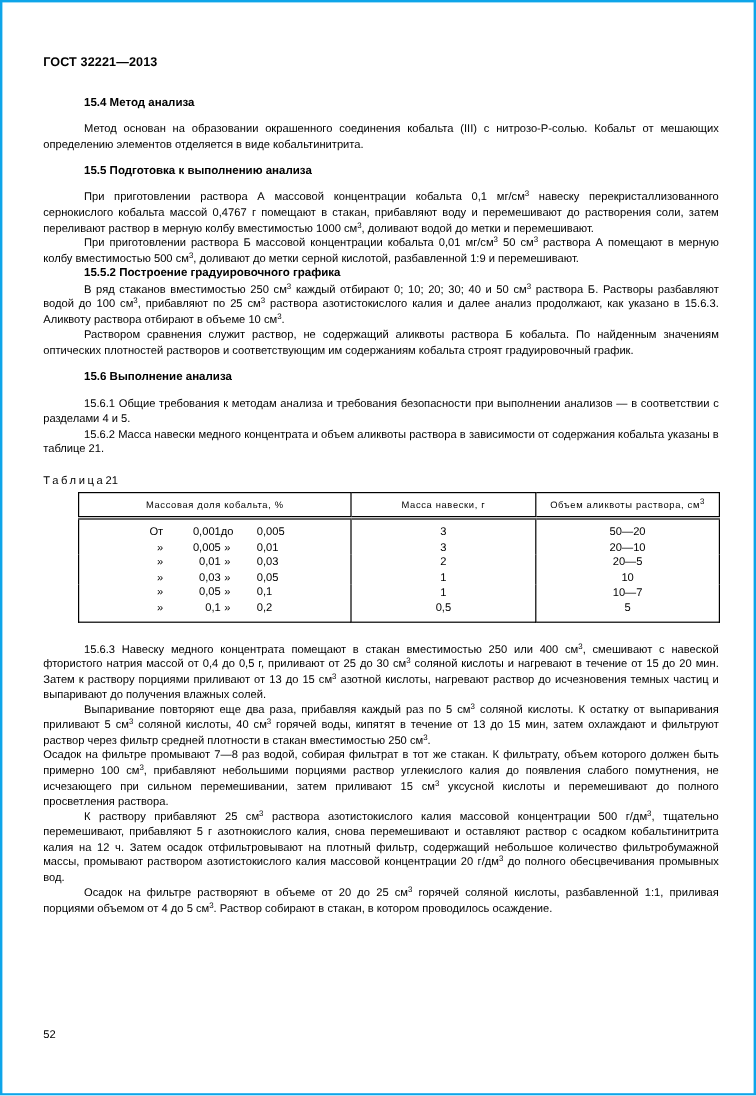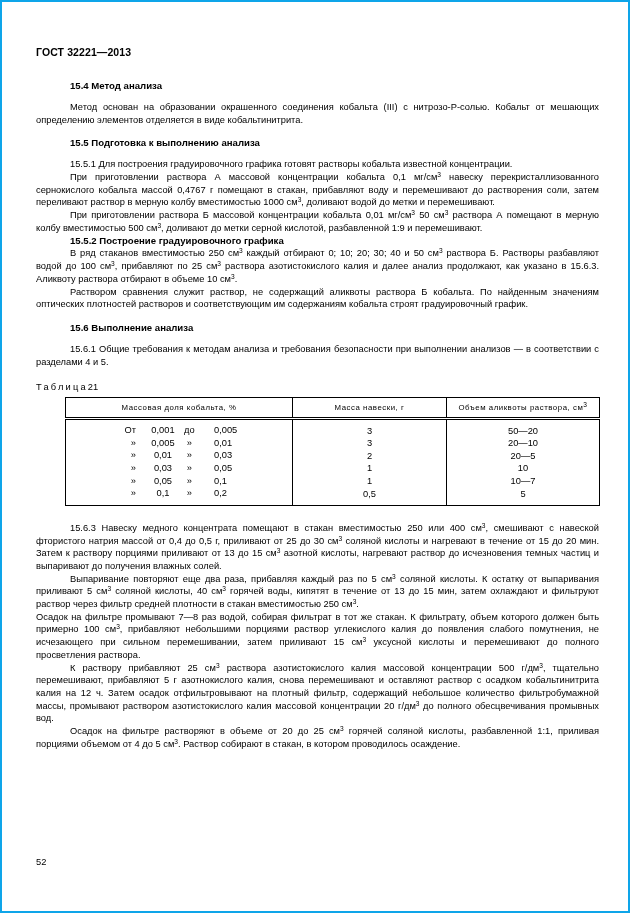--- a/index.html
+++ b/index.html
@@ -122,21 +122,21 @@
   .range {
     display: grid;
     grid-template-columns: 40px 42px 30px 42px;
     justify-content: center;
     column-gap: 0;
     font-size: 9.3px;
     line-height: 12.6px;
   }
   .range span { text-align: left; }
   .range .w1 { text-align: right; padding-right: 6px; }
-  .range .w2 { text-align: center; }
+  .range .w2 { text-align: right; }
   .range .w3 { text-align: right; padding-right: 22px; }
   .range .w4 { text-align: left; }
 
   
   .folio {
     position: absolute;
     left: 34px;
     bottom: 44px;
     font-size: 9.3px;
   }
@@ -151,33 +151,33 @@
   <div class="content">
 
     <h2 class="clause">15.4 Метод анализа</h2>
     <div class="sp-after-head"></div>
     <p class="body indent">Метод основан на образовании окрашенного соединения кобальта (III) с нитрозо-Р-солью. Кобальт от мешающих определению элементов отделяется в виде кобальтинитрита.</p>
 
     <div class="sp-before-head"></div>
 
     <h2 class="clause">15.5 Подготовка к выполнению анализа</h2>
     <div class="sp-after-head"></div>
-    <p class="body indent">15.5.1 Для построения градуировочного графика готовят растворы кобальта известной концентрации.</p>
     <p class="body indent"><span>При приготовлении раствора А массовой концентрации кобальта 0,1 мг/см</span><sup>3</sup><span> навеску перекристаллизо­ванного сернокислого кобальта массой 0,4767 г помещают в стакан, прибавляют воду и перемешивают до растворения соли, затем переливают раствор в мерную колбу вместимостью 1000 см</span><sup>3</sup><span>, доливают водой до метки и перемешивают.</span></p>
     <p class="body indent"><span>При приготовлении раствора Б массовой концентрации кобальта 0,01 мг/см</span><sup>3</sup><span> 50 см</span><sup>3</sup><span> раствора А поме­щают в мерную колбу вместимостью 500 см</span><sup>3</sup><span>, доливают до метки серной кислотой, разбавленной 1:9 и перемешивают.</span></p>
 
     <h2 class="clause">15.5.2 Построение градуировочного графика</h2>
     <p class="body indent"><span>В ряд стаканов вместимостью 250 см</span><sup>3</sup><span> каждый отбирают 0; 10; 20; 30; 40 и 50 см</span><sup>3</sup><span> раствора Б. Растворы разбавляют водой до 100 см</span><sup>3</sup><span>, прибавляют по 25 см</span><sup>3</sup><span> раствора азотистокислого калия и далее анализ продолжают, как указано в 15.6.3. Аликвоту раствора отбирают в объеме 10 см</span><sup>3</sup><span>.</span></p>
     <p class="body indent">Раствором сравнения служит раствор, не содержащий аликвоты раствора Б кобальта. По найденным значениям оптических плотностей растворов и соответствующим им содержаниям кобальта строят градуи­ровочный график.</p>
 
     <div class="sp-before-head"></div>
 
     <h2 class="clause">15.6 Выполнение анализа</h2>
     <div class="sp-after-head"></div>
     <p class="body indent">15.6.1 Общие требования к методам анализа и требования безопасности при выполнении анализов — в соответствии с разделами 4 и 5.</p>
+    <p class="body indent">15.6.2 Масса навески медного концентрата и объем аликвоты раствора в зависимости от содержания кобальта указаны в таблице 21.</p>
 
     <div style="height:14px"></div>
 
     <p class="table-caption"><span>Таблица</span><span class="num">21</span></p>
 
     <table class="gost">
       <thead>
         <tr>
           <th style="width:226px">Массовая доля кобальта, %</th>
           <th style="width:153px">Масса навески, г</th>

